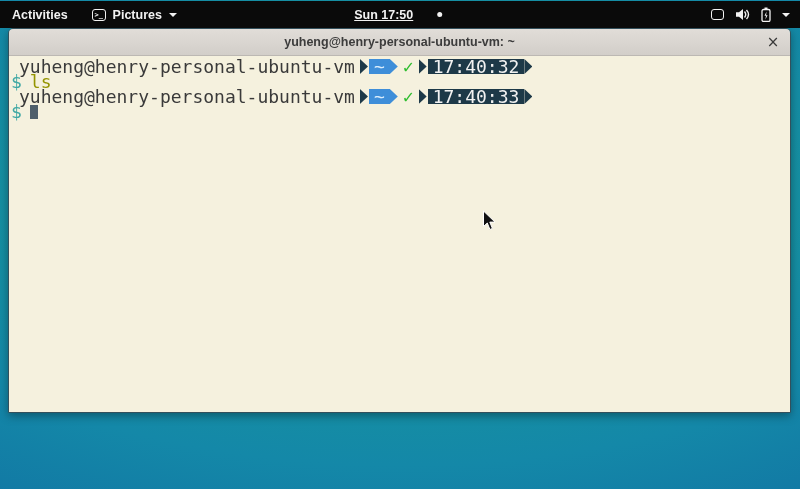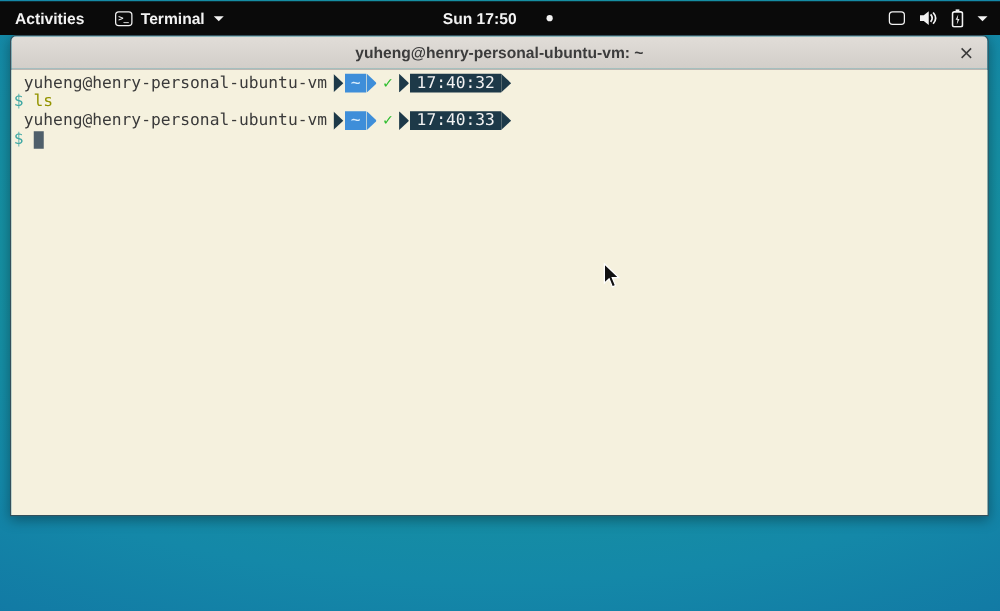--- a/index.html
+++ b/index.html
@@ -23,21 +23,21 @@
     width:14px; height:12px; border:1px solid var(--topbar-fg); border-radius:3px;
     font-size:7px; line-height:10px; text-align:left; padding-left:2px;
     font-family:"DejaVu Sans Mono", monospace; font-weight:bold;
   }
   .caret-down {
     width:0; height:0; border-left:4px solid transparent; border-right:4px solid transparent;
     border-top:4px solid var(--topbar-fg); display:inline-block;
   }
   .tb-clock {
     position:absolute; left:50%; transform:translateX(-52%);
-    display:flex; align-items:center; gap:24px; height:100%;
+    display:flex; align-items:center; gap:24px; height:100%;text-decoration:underline;
   }
   .notif-dot { width:5px; height:5px; border-radius:50%; background:var(--topbar-fg); }
   .tb-right { margin-left:auto; display:flex; align-items:center; gap:11px; padding:0 10px; height:100%; }
   .icon-screen { width:13px; height:11px; border:1.6px solid var(--topbar-fg); border-radius:3px; }
 
   
   .window {
     position:absolute; left:8px; top:28px; width:783px; height:385px;
     border:1px solid #33505c; border-radius:5px 5px 0 0;
     display:flex; flex-direction:column; z-index:4;
@@ -53,21 +53,21 @@
   .close-btn {
     position:absolute; right:8px; top:50%; transform:translateY(-50%);
     width:18px; height:18px; display:flex; align-items:center; justify-content:center;
     color:#3a3a3a; font-size:15px; font-weight:400; cursor:default;
     font-family:"DejaVu Sans", sans-serif;
   }
 
   
   .terminal {
     flex:1; background:var(--terminal-bg); color:var(--terminal-fg);
-    font-family:"DejaVu Sans Mono", monospace; font-size:13px; line-height:15px;
+    font-family:"DejaVu Sans Mono", monospace; font-size:18px; line-height:15px;
     padding:3px 2px; overflow:hidden; cursor:text;
   }
   .tline { display:flex; align-items:center; height:15px; white-space:pre; }
   .host { padding-left:8px; margin-right:5px; }
   .pl-chevron {
     width:8px; height:15px; background:var(--segment-dark);
     clip-path:polygon(0 0, 100% 50%, 0 100%); margin-right:1px; flex:0 0 8px;
   }
   .pl-body { height:15px; display:flex; align-items:center; padding:0 5px; }
   .pl-body.blue { background:var(--accent-blue); color:var(--accent-blue-fg); }
@@ -85,21 +85,21 @@
 </style>
 </head>
 <body>
 
 <div class="topbar">
   <div class="tb-btn">
     <span>Activities</span>
   </div>
   <div class="tb-btn">
     <span class="term-glyph">&gt;_</span>
-    <span>Terminal</span>
+    <span>Pictures</span>
     <span class="caret-down"></span>
   </div>
   <div class="tb-clock">
     <span>Sun 17:50</span>
     <span class="notif-dot"></span>
   </div>
   <div class="tb-right">
     <span class="icon-screen"></span>
     <svg width="15" height="13" viewBox="0 0 15 13">
       <polygon points="1,4.2 4,4.2 8,1 8,12 4,8.8 1,8.8" fill="#f2f2f2"></polygon>

